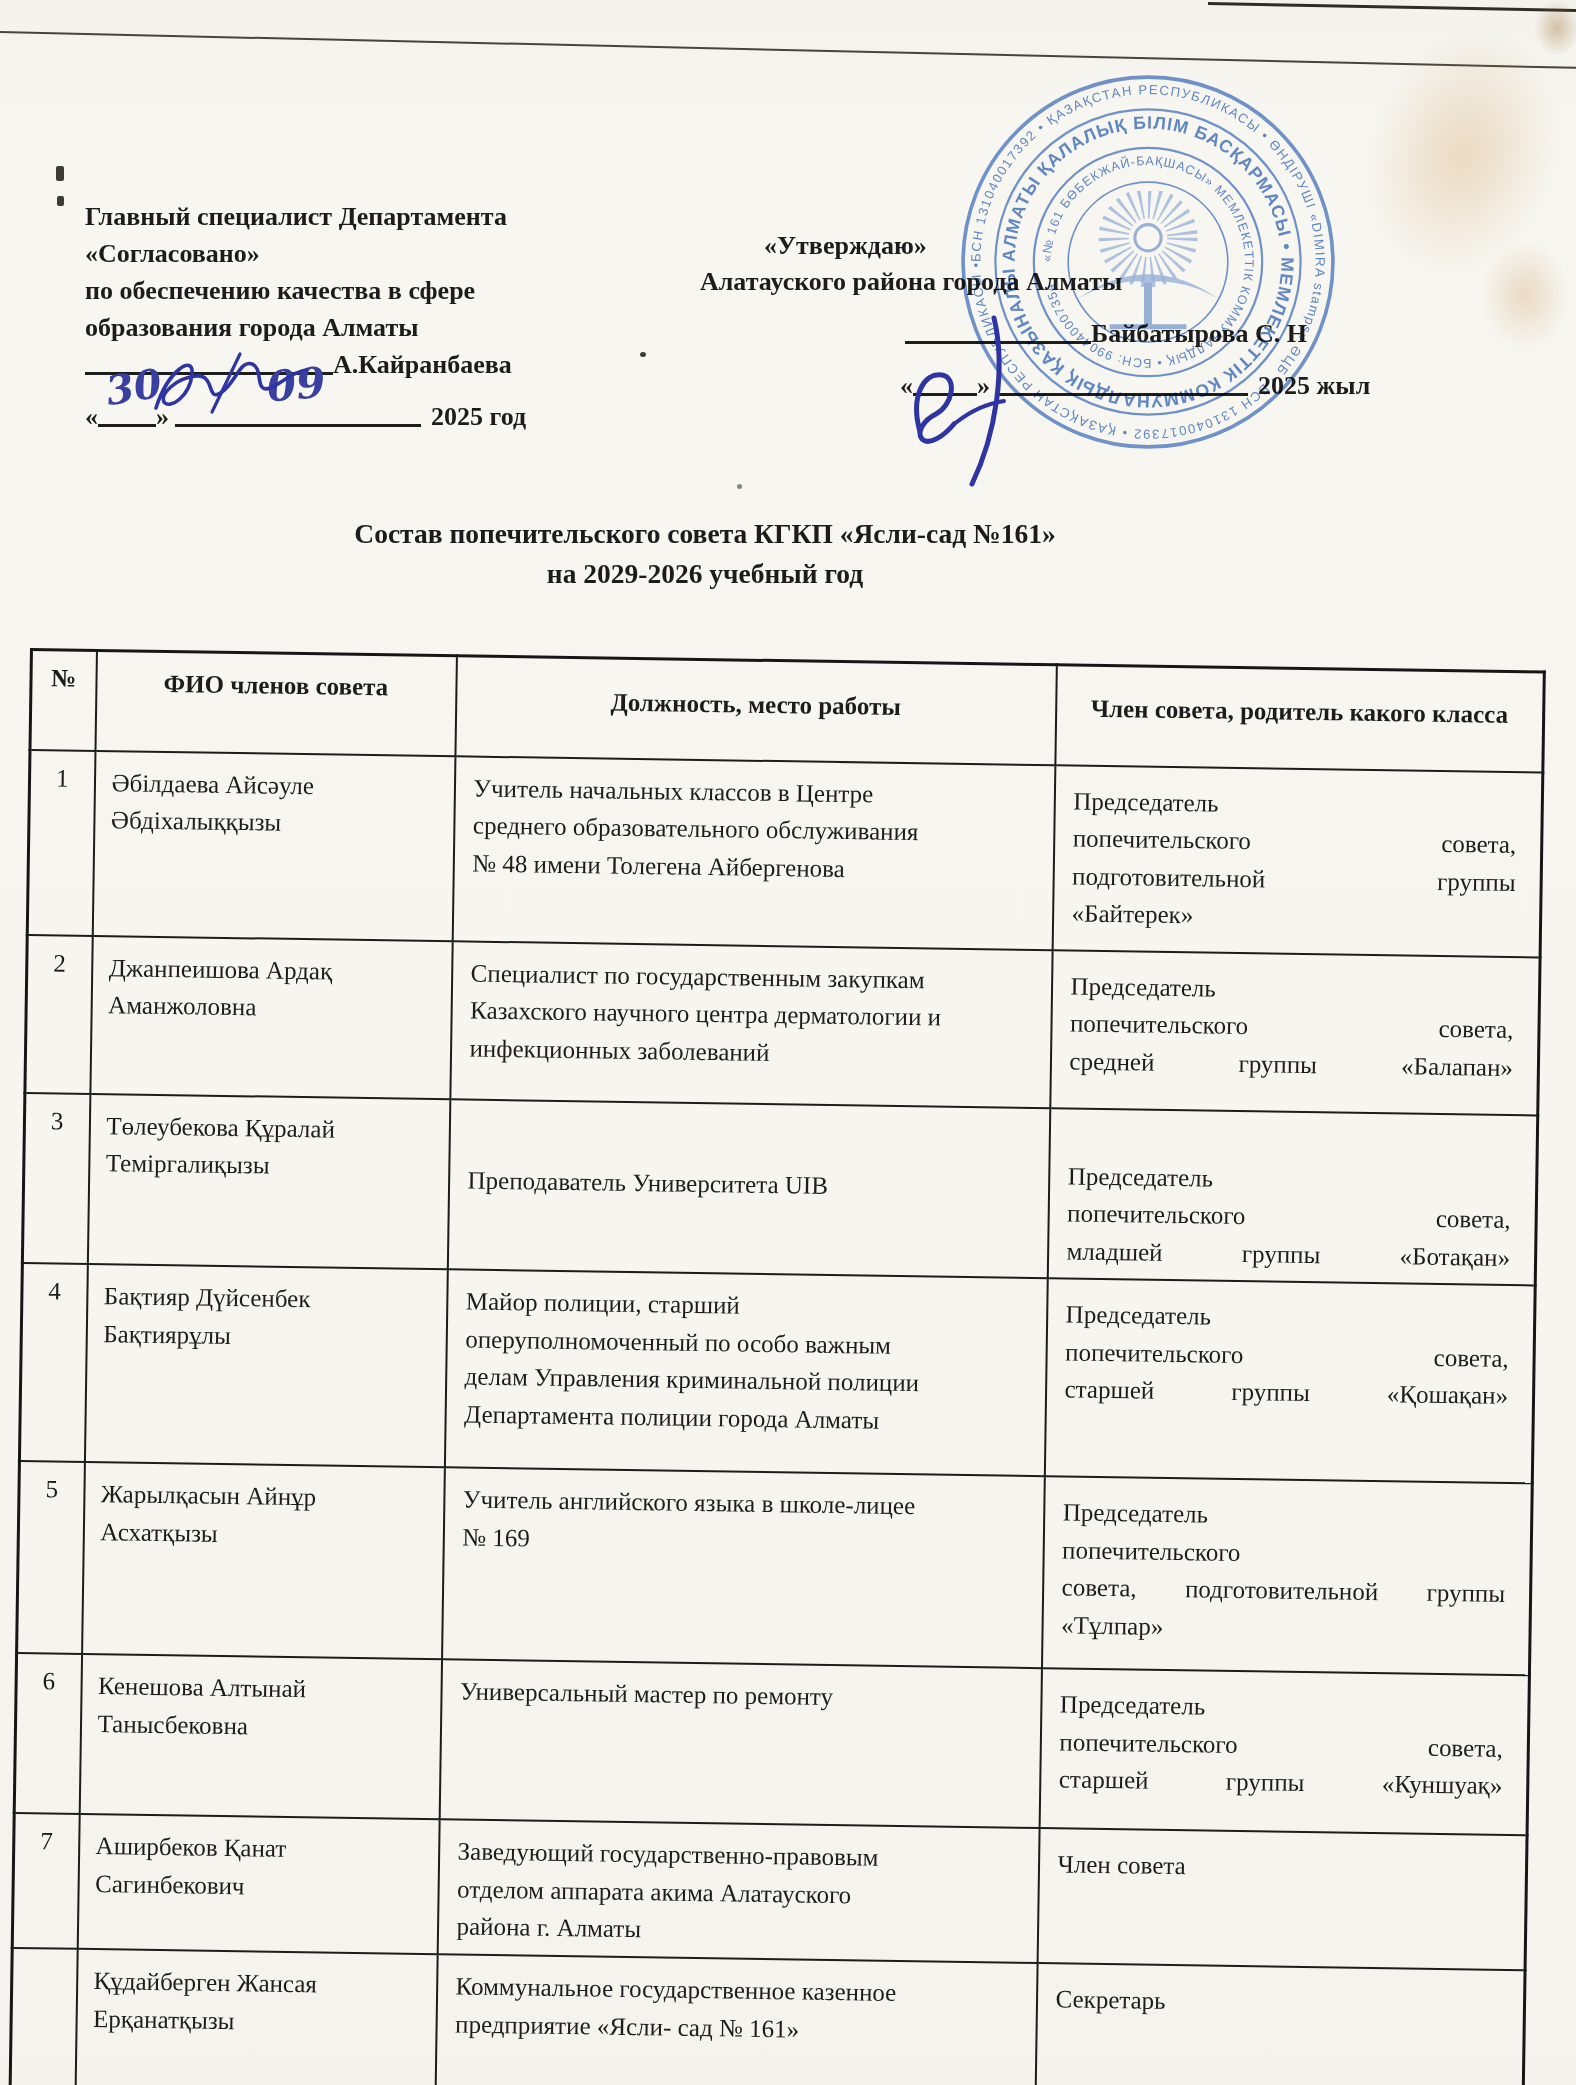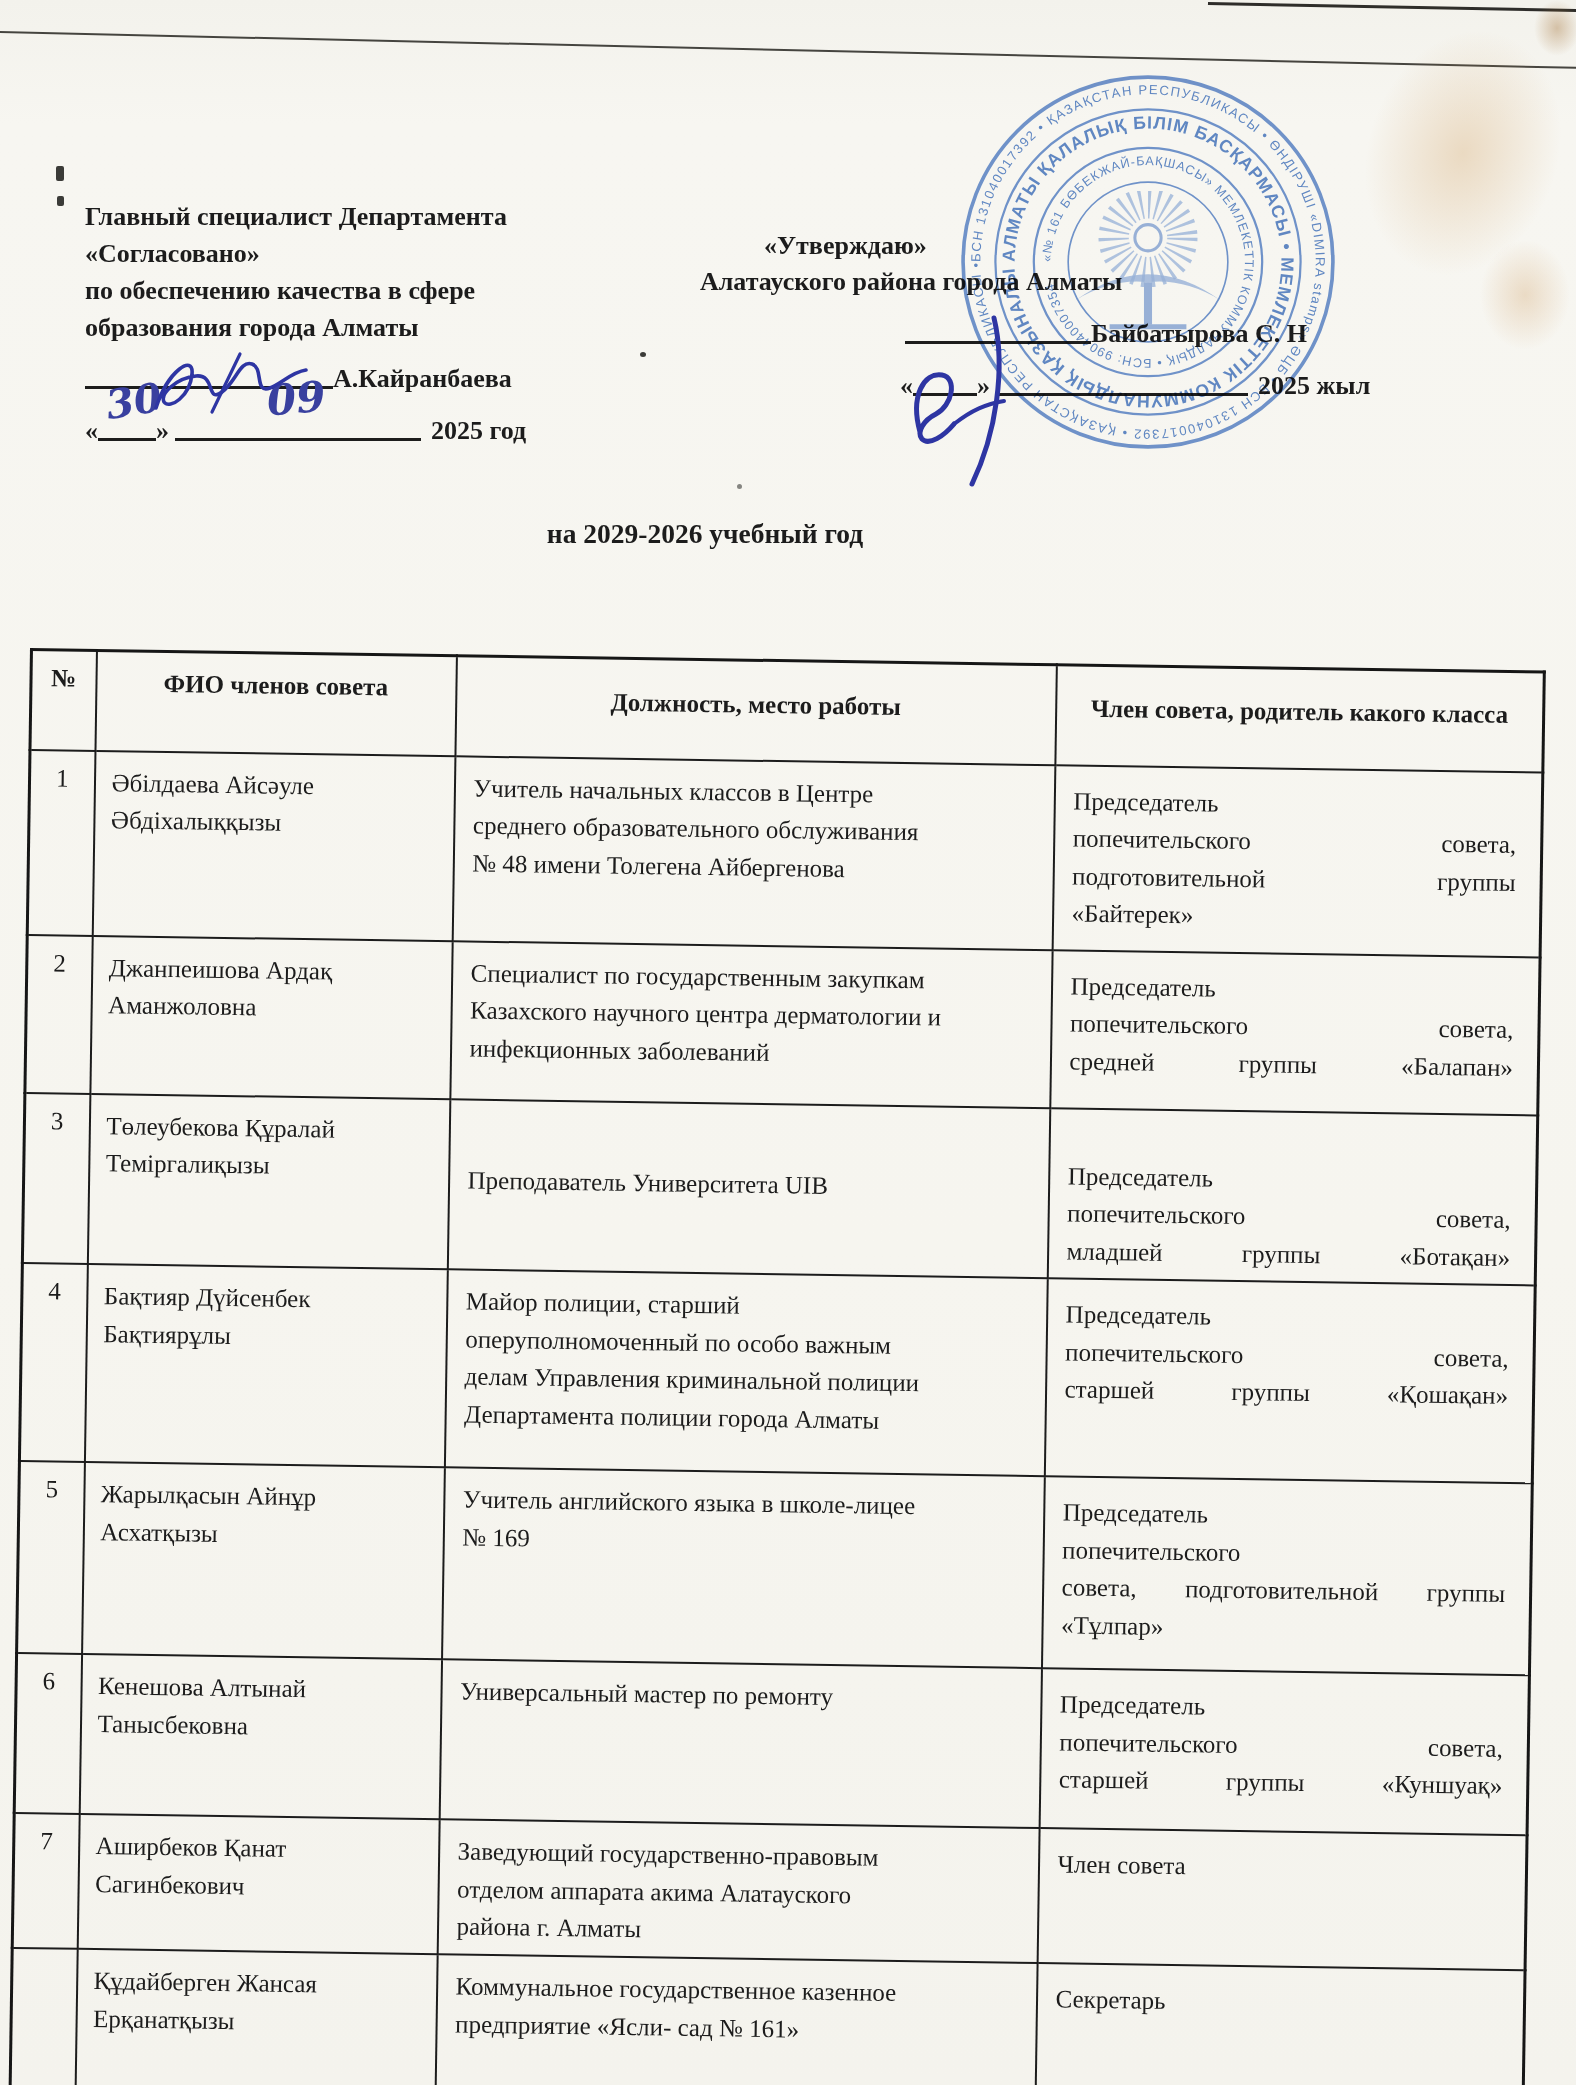--- a/index.html
+++ b/index.html
@@ -21,21 +21,21 @@
   .sp3{left:640px;top:352px;width:6px;height:5px;border-radius:50%;}
   .sp4{left:737px;top:484px;width:5px;height:5px;border-radius:50%;opacity:.6;}
 
   
   .blk{position:absolute;font-weight:bold;font-size:26px;line-height:37px;}
   .approved{left:85px;top:198px;width:520px;}
   .approving{left:700px;top:228px;width:700px;line-height:36px;}
   .approving .label{margin-left:64px;}
   .line{white-space:nowrap;}
   .ul{display:inline-block;border-bottom:3px solid #1d1d1c;height:22px;position:relative;vertical-align:-2px;}
-  .sig-line{margin-top:14px;height:46px;}
+  .sig-line{height:46px;}
   .approved .ul-sig{width:248px;}
   .approving{}
   .approving .sig-line{padding-left:205px;margin-top:16px;}
   .approving .ul-sig{width:186px;}
   .date-line{margin-top:6px;}
   .ul-day{width:58px;}
   .ul-month{width:246px;margin-left:6px;margin-right:10px;}
   .approving .date-line{padding-left:200px;}
   .approving .ul-day{width:64px;}
   .approving .ul-month{width:252px;}
@@ -143,20 +143,21 @@
     <path d="M16,60 C28,22 54,6 52,26 C50,48 30,62 24,54 C20,46 36,30 56,28 C76,26 66,56 82,44 C96,34 100,12 112,16 C124,20 114,46 130,40 C142,35 152,24 166,22" stroke-width="3.6"></path>
     <path d="M100,6 L72,64" stroke-width="3.2"></path>
   </svg>
   <svg class="sig sig-right" viewBox="0 0 200 176">
     <path d="M32,120 C22,84 36,60 54,63 C70,66 64,94 48,102 C36,108 28,120 34,127 C41,134 56,124 66,112" stroke-width="5"></path>
     <path d="M66,112 C84,98 98,92 116,89" stroke-width="4"></path>
     <path d="M106,6 C118,56 108,122 84,172" stroke-width="5"></path>
   </svg>
 
   <div class="title">
+    <div>Состав попечительского совета КГКП «Ясли-сад №161»</div>
     <div>на 2029-2026 учебный год</div>
   </div>
 
   <div class="table-wrap">
     <table>
       <colgroup>
           <col style="width:65px">
           <col style="width:360px">
           <col style="width:600px">
           <col style="width:488px">

